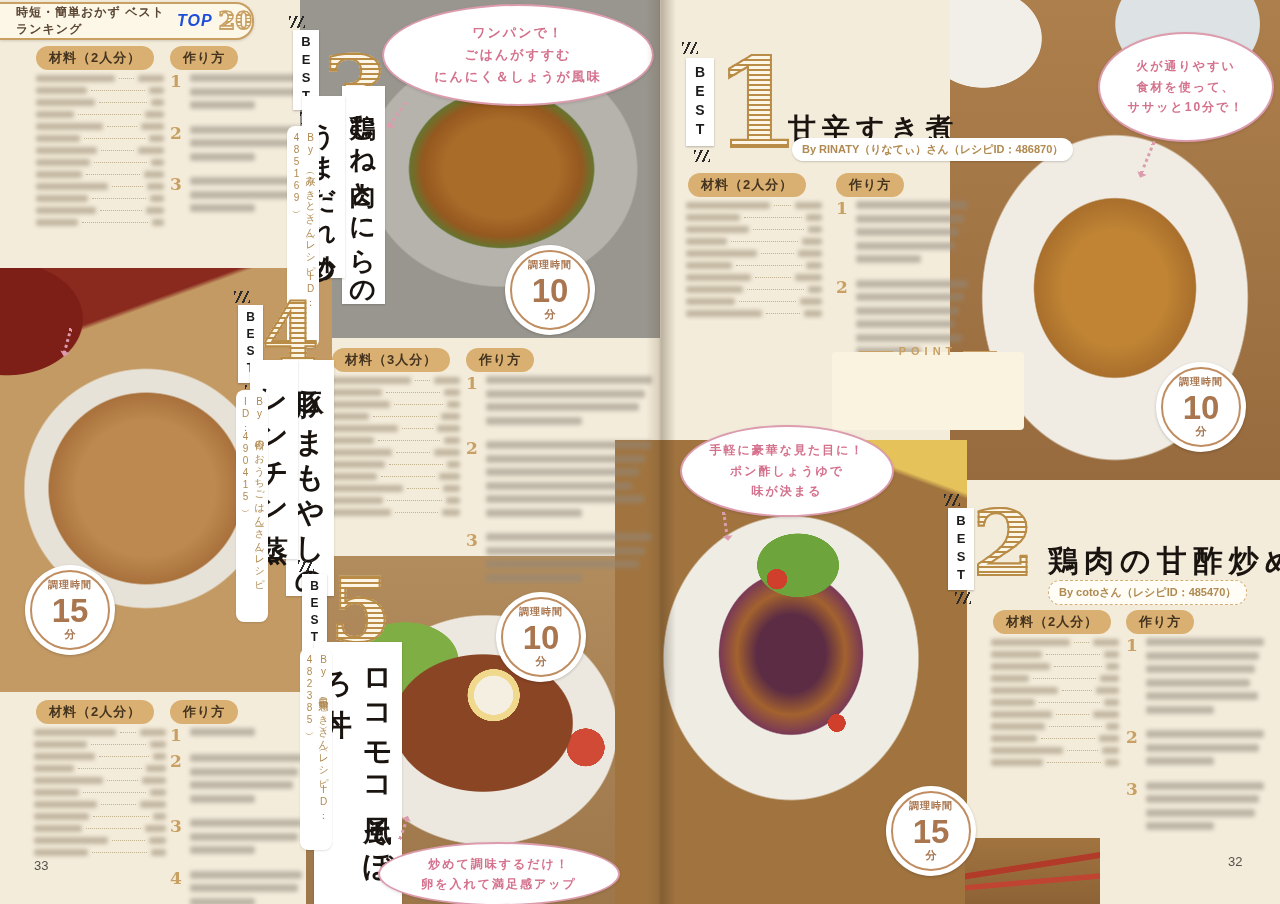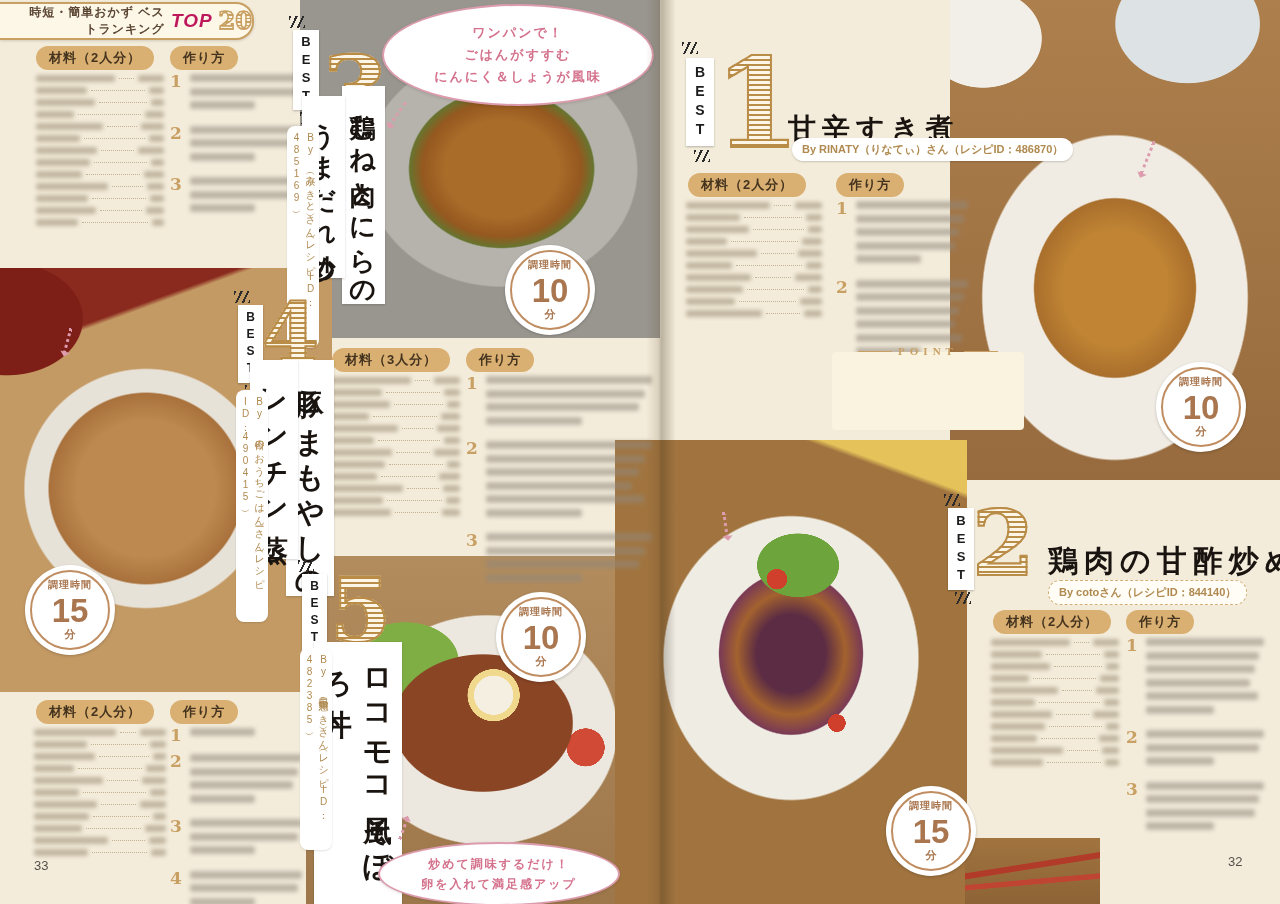--- a/index.html
+++ b/index.html
@@ -1,17 +1,17 @@
 <!DOCTYPE html>
 <html><head>
 <meta charset="utf-8">
 <style>
   html,body{margin:0;padding:0;background:#d8cbb2;font-family:"Liberation Sans","DejaVu Sans",sans-serif;}
   #spread{position:relative;width:1280px;height:904px;margin:0 auto;background:#f4ecdb;overflow:hidden;}
-  .abs{position:absolute;text-align:right;}
+  .abs{position:absolute;}
   
   .photo{position:absolute;overflow:hidden;}
   #ph3{left:300px;top:0;width:360px;height:338px;background:
     radial-gradient(ellipse 44% 40% at 56% 50%, #aa6c29 0 36%, #95581f 50%, #67742f 58%, rgba(0,0,0,0) 59%),
     radial-gradient(ellipse 52% 48% at 56% 50%, #b6b3ac 0 72%, #99968f 73% 100%),
     linear-gradient(135deg,#c7a06b,#ad8751);}
   #ph4{left:0;top:268px;width:332px;height:424px;background:
     radial-gradient(ellipse 52% 40% at 44% 52%, #bd8950 0 40%, #a9713c 56%, #e7e2d8 57% 70%, rgba(0,0,0,0) 71%),
     radial-gradient(ellipse 38% 22% at 2% 12%, #7e1f17 0 60%, rgba(0,0,0,0) 61%),
     linear-gradient(160deg,#8a2a1e 0 16%, #c49a64 17% 100%);}
@@ -38,21 +38,21 @@
   #ph2ext{left:965px;top:838px;width:135px;height:66px;background:
     linear-gradient(171deg, rgba(0,0,0,0) 40%, #b23a28 41% 47%, rgba(0,0,0,0) 48%),
     linear-gradient(175deg, rgba(0,0,0,0) 60%, #c04432 61% 67%, rgba(0,0,0,0) 68%),
     linear-gradient(180deg,#a1743f,#8d6336);}
   
   #gutter{left:646px;top:0;width:30px;height:904px;background:linear-gradient(90deg,rgba(0,0,0,0) 0,rgba(90,70,40,.16) 40%,rgba(60,45,25,.30) 52%,rgba(0,0,0,0) 100%);}
   
   #badge{left:0;top:2px;width:252px;height:34px;background:#fdf7e8;border:2px solid #c9a063;border-left:none;border-radius:0 18px 18px 0;display:flex;align-items:center;box-shadow:0 1px 3px rgba(0,0,0,.15);}
   #badge .inner{display:flex;align-items:center;padding-left:16px;gap:6px;}
   #badge .t1{font-size:12px;font-weight:bold;color:#5a4632;letter-spacing:1px;}
-  #badge .top{font-size:19px;font-weight:bold;font-style:italic;color:#be185d;letter-spacing:1px;}
+  #badge .top{font-size:16px;font-weight:bold;font-style:italic;color:#1d4ed8;letter-spacing:1px;}
   #badge .n20{font-family:"DejaVu Serif",serif;font-size:24px;font-weight:bold;color:rgba(0,0,0,0);-webkit-text-stroke:1.5px #c9a063;background:repeating-linear-gradient(0deg,#c9a063 0 1.5px,rgba(0,0,0,0) 1.5px 3.5px);-webkit-background-clip:text;background-clip:text;line-height:1;}
   
   .pill{position:absolute;background:#d9b071;color:#44331f;font-size:13px;font-weight:bold;padding:3px 13px;border-radius:13px;letter-spacing:1px;white-space:nowrap;}
   .ingcol,.stepcol{position:absolute;}
   .ing-line{display:flex;align-items:center;height:12px;}
   .b{height:7px;background:#97896f;opacity:.55;filter:blur(2px);border-radius:2px;}
   .lead{flex:1;border-bottom:1px dotted #c2b392;margin:0 4px;height:1px;}
   .step{display:flex;margin-bottom:11px;}
   .sn{color:#c9a063;font-family:"DejaVu Serif",serif;font-weight:bold;font-size:17px;width:13px;margin-right:7px;line-height:0.9;}
   .slines{flex:1;}
@@ -74,21 +74,21 @@
   .bubble .bl{line-height:1.7;}
   .arrow{position:absolute;border-left:3px dotted #dc9cae;}
   .arrow::after{content:"";position:absolute;left:-6px;bottom:-8px;border:5px solid rgba(0,0,0,0);border-top-color:#dc9cae;}
   
   .timer{position:absolute;width:90px;height:90px;background:#fff;border-radius:50%;box-shadow:0 1px 3px rgba(0,0,0,.2);display:flex;flex-direction:column;align-items:center;justify-content:center;color:#a9764f;}
   .timer::before{content:"";position:absolute;inset:5px;border:2px solid #c08d61;border-radius:50%;}
   .timer .tl{font-size:10px;font-weight:bold;letter-spacing:1px;}
   .timer .tn{font-size:33px;font-weight:bold;line-height:1;margin:2px 0 0;}
   .timer .tm{font-size:11px;font-weight:bold;}
   
-  #pointbox{left:832px;top:352px;width:192px;height:78px;background:#faf3df;border-radius:4px;padding:6px 10px;box-sizing:border-box;font-family:Liberation Serif, serif;}
+  #pointbox{left:832px;top:352px;width:192px;height:78px;background:#faf3df;border-radius:4px;padding:6px 10px;box-sizing:border-box;}
   #pointbox .phead{display:flex;align-items:center;justify-content:center;color:#c9a063;font-weight:bold;font-size:11px;letter-spacing:5px;margin-top:-13px;}
   #pointbox .phead::before,#pointbox .phead::after{content:"";width:34px;border-top:1.5px solid #c9a063;margin:0 6px;}
   #pointbox .ptext{font-size:11px;color:#6b5844;line-height:1.65;margin-top:4px;letter-spacing:.5px;}
 </style>
 </head>
 <body>
 
 <div id="spread">
 
   <div class="photo" id="ph3"></div>
@@ -444,20 +444,25 @@
   <div class="arrow" style="left:402px;top:818px;height:22px;transform:rotate(-160deg);"></div>
 
   <div class="abs" id="gutter"></div>
 
   <div class="bestbox" style="left:686px;top:58px;width:28px;height:88px;font-size:14px;">BEST</div>
   <div class="slash" style="left:682px;top:42px;"></div>
   <div class="slash" style="left:694px;top:150px;"></div>
   <div class="bignum" style="left:714px;top:42px;font-size:124px;">1</div>
   <div class="htitle" style="left:788px;top:110px;font-size:28px;">甘辛すき煮</div>
   <div class="creditbox" style="left:792px;top:138px;">By RINATY（りなてぃ）さん（レシピID：486870）</div>
+  <div class="bubble" style="left:1098px;top:32px;width:172px;height:106px;font-size:12px;">
+    <div class="bl">火が通りやすい</div>
+    <div class="bl">食材を使って、</div>
+    <div class="bl">ササッと10分で！</div>
+  </div>
   <div class="arrow" style="left:1146px;top:140px;height:36px;transform:rotate(22deg);"></div>
   <div class="pill" style="left:688px;top:173px;">材料（2人分）</div>
   <div class="pill" style="left:836px;top:173px;">作り方</div>
   <div class="ingcol" style="left:686px;top:199px;width:136px;">
       <div class="ing-line">
         <span class="b" style="width: 62%;"></span>
         <span class="lead"></span>
         <span class="b" style="width: 20%;"></span>
       </div>
       <div class="ing-line">
@@ -531,27 +536,32 @@
     </div>
   <div class="abs" id="pointbox">
     <div class="phead">POINT</div>
   </div>
   <div class="timer" style="left:1156px;top:362px;">
     <span class="tl">調理時間</span>
     <span class="tn">10</span>
     <span class="tm">分</span>
   </div>
 
+  <div class="bubble" style="left:680px;top:425px;width:210px;height:88px;font-size:12px;">
+    <div class="bl">手軽に豪華な見た目に！</div>
+    <div class="bl">ポン酢しょうゆで</div>
+    <div class="bl">味が決まる</div>
+  </div>
   <div class="arrow" style="left:724px;top:512px;height:26px;transform:rotate(-8deg);"></div>
   <div class="bestbox" style="left:948px;top:508px;width:26px;height:82px;font-size:13px;">BEST</div>
   <div class="slash" style="left:944px;top:494px;"></div>
   <div class="slash" style="left:955px;top:592px;"></div>
   <div class="bignum" style="left:972px;top:498px;font-size:90px;">2</div>
   <div class="htitle" style="left:1048px;top:541px;font-size:30px;">鶏肉の甘酢炒め</div>
-  <div class="creditbox dashed" style="left:1048px;top:580px;">By cotoさん（レシピID：844140）</div>
+  <div class="creditbox dashed" style="left:1048px;top:580px;">By cotoさん（レシピID：485470）</div>
   <div class="pill" style="left:993px;top:610px;">材料（2人分）</div>
   <div class="pill" style="left:1126px;top:610px;">作り方</div>
   <div class="ingcol" style="left:991px;top:636px;width:128px;">
       <div class="ing-line">
         <span class="b" style="width: 62%;"></span>
         <span class="lead"></span>
         <span class="b" style="width: 20%;"></span>
       </div>
       <div class="ing-line">
         <span class="b" style="width: 40%;"></span>

